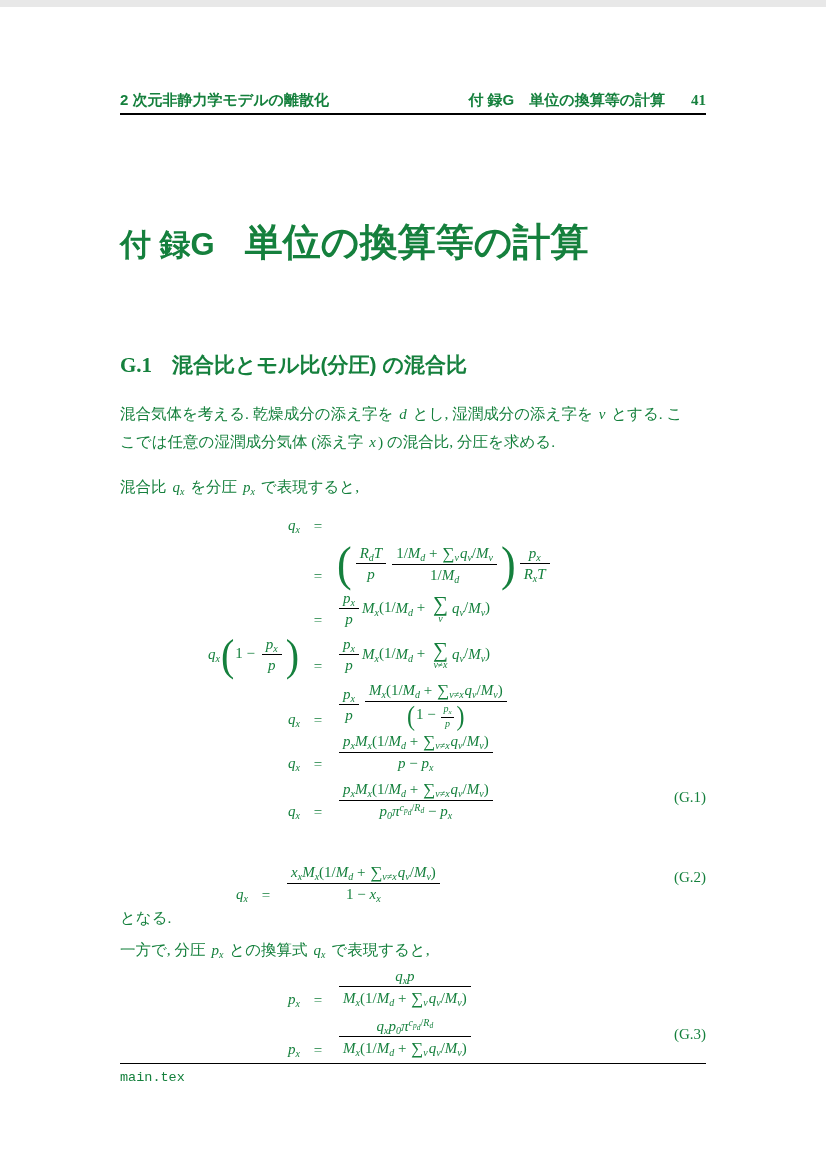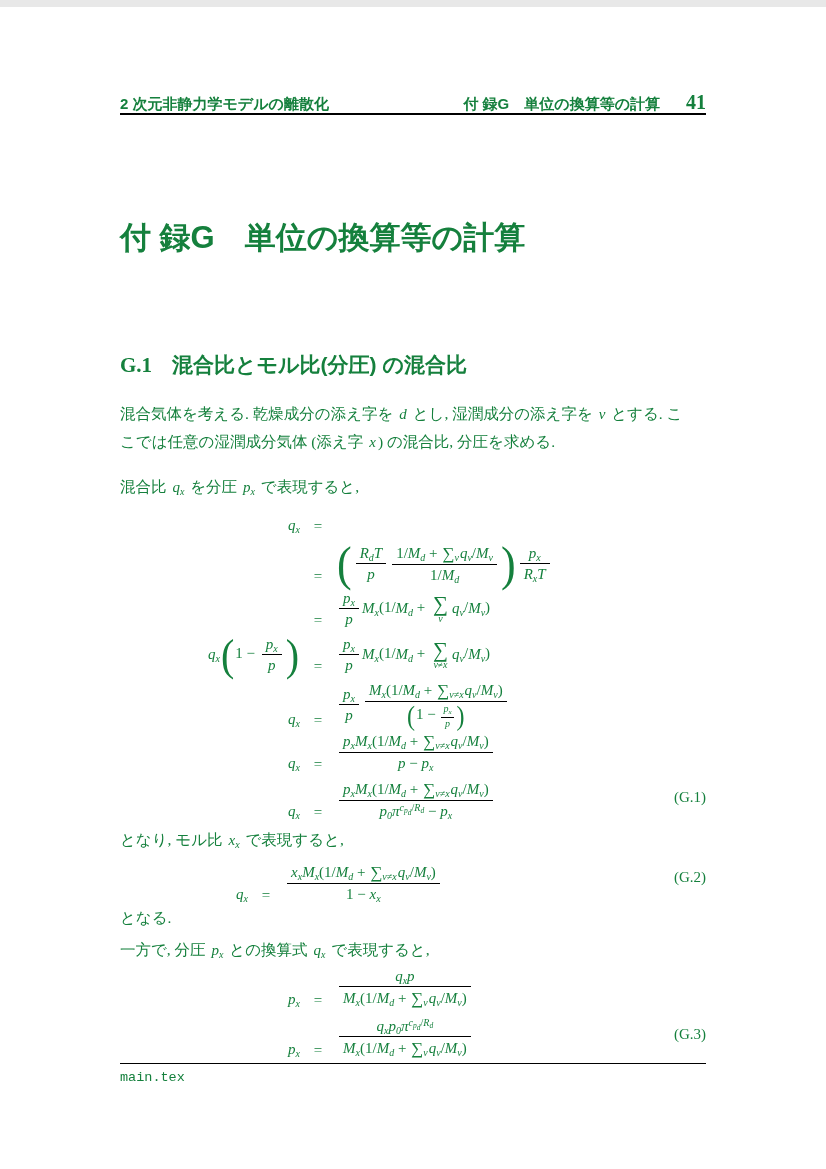--- a/index.html
+++ b/index.html
@@ -5,27 +5,27 @@
   html,body{margin:0;padding:0;background:#e8e8e8;}
   .page{position:relative;width:826px;height:1169px;background:#ffffff;margin:7px auto;
         font-family:"Liberation Serif",serif;color:#15803d;overflow:hidden;}
 
   
   .header-row{position:absolute;top:84px;left:120px;right:120px;display:flex;
               justify-content:space-between;align-items:baseline;}
   .header-left{font-family:"Liberation Sans",sans-serif;font-weight:700;font-size:15px;white-space:nowrap;}
   .header-right{display:flex;align-items:baseline;}
   .header-center{font-family:"Liberation Sans",sans-serif;font-weight:700;font-size:15px;white-space:nowrap;}
-  .header-page{font-family:"Liberation Serif",serif;font-weight:700;font-size:20px;margin-left:26px;}
+  .header-page{font-family:"Liberation Serif",serif;font-weight:700;font-size:15px;margin-left:26px;}
   .rule-head{position:absolute;top:106px;left:120px;right:120px;height:2px;background:#000;}
 
   
   .chapter{position:absolute;top:210px;left:120px;right:120px;white-space:nowrap;}
   .chapter-label{font-family:"Liberation Sans",sans-serif;font-weight:700;font-size:31px;margin-right:30px;}
-  .chapter-title{font-family:"Liberation Sans",sans-serif;font-weight:700;font-size:31px;}
+  .chapter-title{font-family:"Liberation Sans",sans-serif;font-weight:700;font-size:38px;}
   .section{position:absolute;top:344px;left:120px;right:120px;white-space:nowrap;}
   .section-number{font-family:"Liberation Serif",serif;font-weight:700;font-size:21px;margin-right:20px;}
   .section-title{font-family:"Liberation Sans",sans-serif;font-weight:700;font-size:21px;}
 
   
   .para{position:absolute;left:120px;width:586px;font-size:15.5px;line-height:28px;margin:0;}
   #p1{top:393px;}
   #p2{top:466px;}
   #p3{top:819px;}
   #p4{top:897px;}
@@ -141,21 +141,20 @@
         <span class="eq-rhs"><span class="frac"><span class="fnum"><span class="mv"><span class="mi">p</span><sub class="msub"><span class="mi">x</span></sub></span><span class="mv"><span class="mi">M</span><sub class="msub"><span class="mi">x</span></sub></span><span class="mr">(1/</span><span class="mv"><span class="mi">M</span><sub class="msub"><span class="mi">d</span></sub></span><span class="mr"> + </span><span class="sumi"><span class="sumgi">∑</span><sub class="msub"><span class="mv"><span class="mi">v</span></span><span class="mr">≠</span><span class="mv"><span class="mi">x</span></span></sub></span><span class="mv"><span class="mi">q</span><sub class="msub"><span class="mi">v</span></sub></span><span class="mr">/</span><span class="mv"><span class="mi">M</span><sub class="msub"><span class="mi">v</span></sub></span><span class="mr">)</span></span><span class="fden"><span class="mv"><span class="mi">p</span></span><span class="mr"> − </span><span class="mv"><span class="mi">p</span><sub class="msub"><span class="mi">x</span></sub></span></span></span></span>
       </div>
       <div class="eq-row">
         <span class="eq-lhs"><span class="mv"><span class="mi">q</span><sub class="msub"><span class="mi">x</span></sub></span></span>
         <span class="eq-rel">=</span>
         <span class="eq-rhs"><span class="frac"><span class="fnum"><span class="mv"><span class="mi">p</span><sub class="msub"><span class="mi">x</span></sub></span><span class="mv"><span class="mi">M</span><sub class="msub"><span class="mi">x</span></sub></span><span class="mr">(1/</span><span class="mv"><span class="mi">M</span><sub class="msub"><span class="mi">d</span></sub></span><span class="mr"> + </span><span class="sumi"><span class="sumgi">∑</span><sub class="msub"><span class="mv"><span class="mi">v</span></span><span class="mr">≠</span><span class="mv"><span class="mi">x</span></span></sub></span><span class="mv"><span class="mi">q</span><sub class="msub"><span class="mi">v</span></sub></span><span class="mr">/</span><span class="mv"><span class="mi">M</span><sub class="msub"><span class="mi">v</span></sub></span><span class="mr">)</span></span><span class="fden"><span class="mv"><span class="mi">p</span><sub class="msub"><span class="mi">0</span></sub></span><span class="mv"><span class="mi">π</span></span><sup class="msup"><span class="mv"><span class="mi">c</span><sub class="msub"><span class="mv"><span class="mi">p</span><sub class="msub"><span class="mi">d</span></sub></span></sub></span><span class="mr">/</span><span class="mv"><span class="mi">R</span><sub class="msub"><span class="mi">d</span></sub></span></sup><span class="mr"> − </span><span class="mv"><span class="mi">p</span><sub class="msub"><span class="mi">x</span></sub></span></span></span></span>
         <span class="eq-tag">(G.1)</span>
       </div>
     </div>
 
-  <p class="para" id="p3"><span class="jtext">となり, モル比 </span><span class="mathrun"><span class="mv"><span class="mi">x</span><sub class="msub"><span class="mi">x</span></sub></span></span><span class="jtext"> で表現すると,</span></p>
 
   <div class="eqgroup" id="eqg2">
       <div class="eq-row">
         <span class="eq-lhs"><span class="mv"><span class="mi">q</span><sub class="msub"><span class="mi">x</span></sub></span></span>
         <span class="eq-rel">=</span>
         <span class="eq-rhs"><span class="frac"><span class="fnum"><span class="mv"><span class="mi">x</span><sub class="msub"><span class="mi">x</span></sub></span><span class="mv"><span class="mi">M</span><sub class="msub"><span class="mi">x</span></sub></span><span class="mr">(1/</span><span class="mv"><span class="mi">M</span><sub class="msub"><span class="mi">d</span></sub></span><span class="mr"> + </span><span class="sumi"><span class="sumgi">∑</span><sub class="msub"><span class="mv"><span class="mi">v</span></span><span class="mr">≠</span><span class="mv"><span class="mi">x</span></span></sub></span><span class="mv"><span class="mi">q</span><sub class="msub"><span class="mi">v</span></sub></span><span class="mr">/</span><span class="mv"><span class="mi">M</span><sub class="msub"><span class="mi">v</span></sub></span><span class="mr">)</span></span><span class="fden"><span class="mr">1 − </span><span class="mv"><span class="mi">x</span><sub class="msub"><span class="mi">x</span></sub></span></span></span></span>
         <span class="eq-tag">(G.2)</span>
       </div>
     </div>
 

